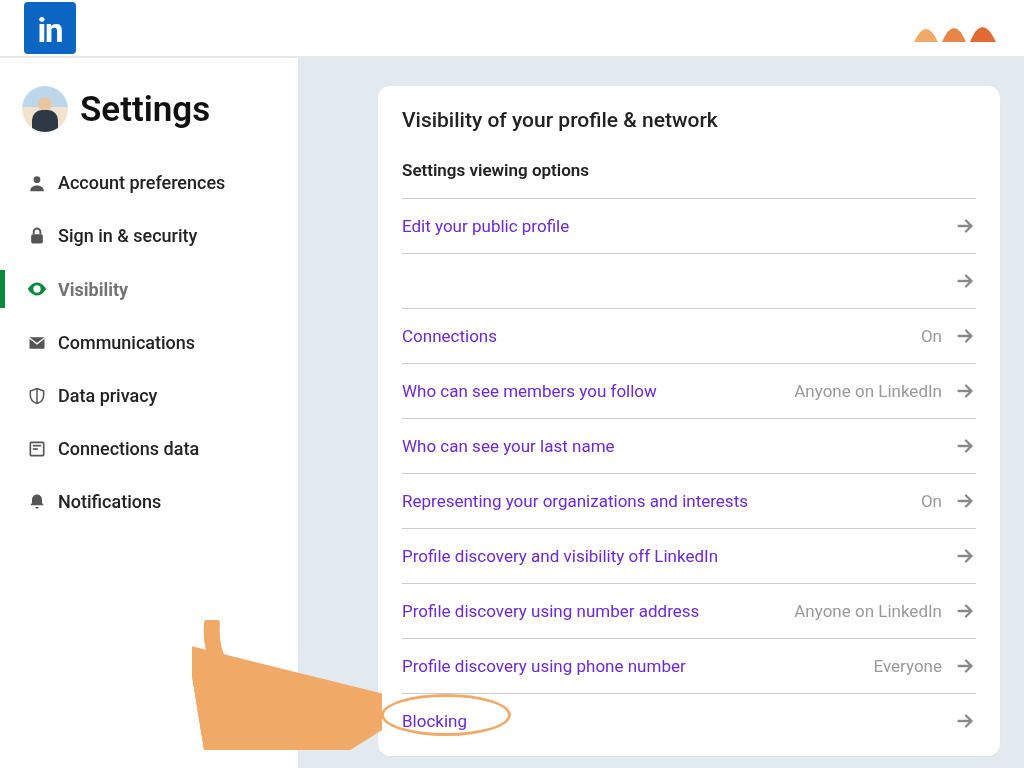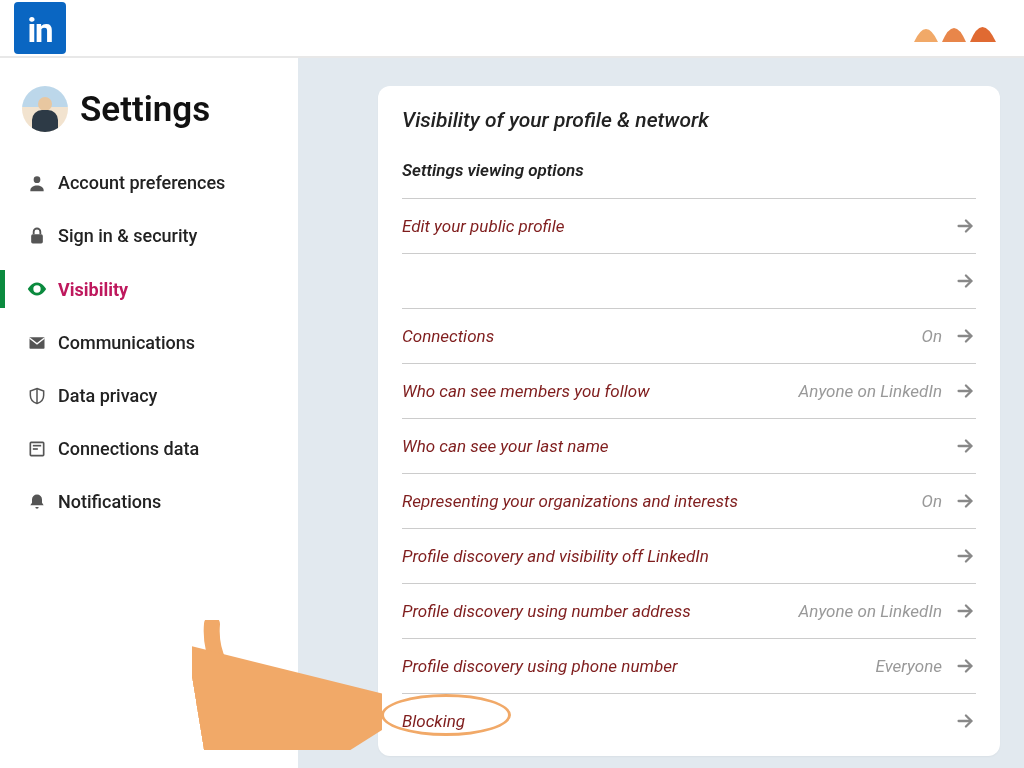--- a/index.html
+++ b/index.html
@@ -11,21 +11,21 @@
     overflow: hidden;
     position: relative;
   }
   .topbar {
     width: 100%;
     height: 58px;
     border-bottom: 2px solid #e8e8e8;
     display: flex;
     align-items: center;
     justify-content: space-between;
-    padding: 0 18px 0 14px;
+    padding: 0 18px 0 24px;
   }
   .linkedin-logo {
     width: 52px;
     height: 52px;
     background: #0A66C2;
     border-radius: 4px;
     display: flex;
     align-items: flex-end;
     justify-content: center;
     color: #fff;
@@ -97,35 +97,34 @@
     position: relative;
   }
   .nav-item .icon {
     width: 22px;
     display: flex;
     align-items: center;
     justify-content: center;
     color: #555;
   }
   .nav-item.active {
-    color: #be185d;
+    color: #737373;
     font-weight: 700;
   }
   .nav-item.active .icon { color: #0b8a3e; }
   .nav-item.active::before {
     content: "";
     position: absolute;
     left: 0; top: 8px; bottom: 8px;
     width: 5px;
     background: #0b8a3e;
   }
   .main {
     flex: 1;
     padding: 28px 14px 0 80px;
-    font-style: italic;
   }
   .panel {
     background: #fff;
     border-radius: 12px;
     padding: 22px 24px 8px 24px;
     box-shadow: 0 1px 2px rgba(0,0,0,0.04);
     width: 622px;
   }
   .panel-title {
     font-size: 21px;
@@ -143,21 +142,21 @@
     display: flex;
     align-items: center;
     justify-content: space-between;
     border-top: 1px solid #ccc;
     padding: 16px 0;
     cursor: pointer;
     gap: 12px;
   }
   .row-label {
     font-size: 17px;
-    color: #7f1d1d;
+    color: #6d28d9;
     flex: 1;
     min-width: 0;
   }
   .row-value {
     font-size: 17px;
     color: #999;
     white-space: nowrap;
   }
   .row-arrow {
     color: #888;

